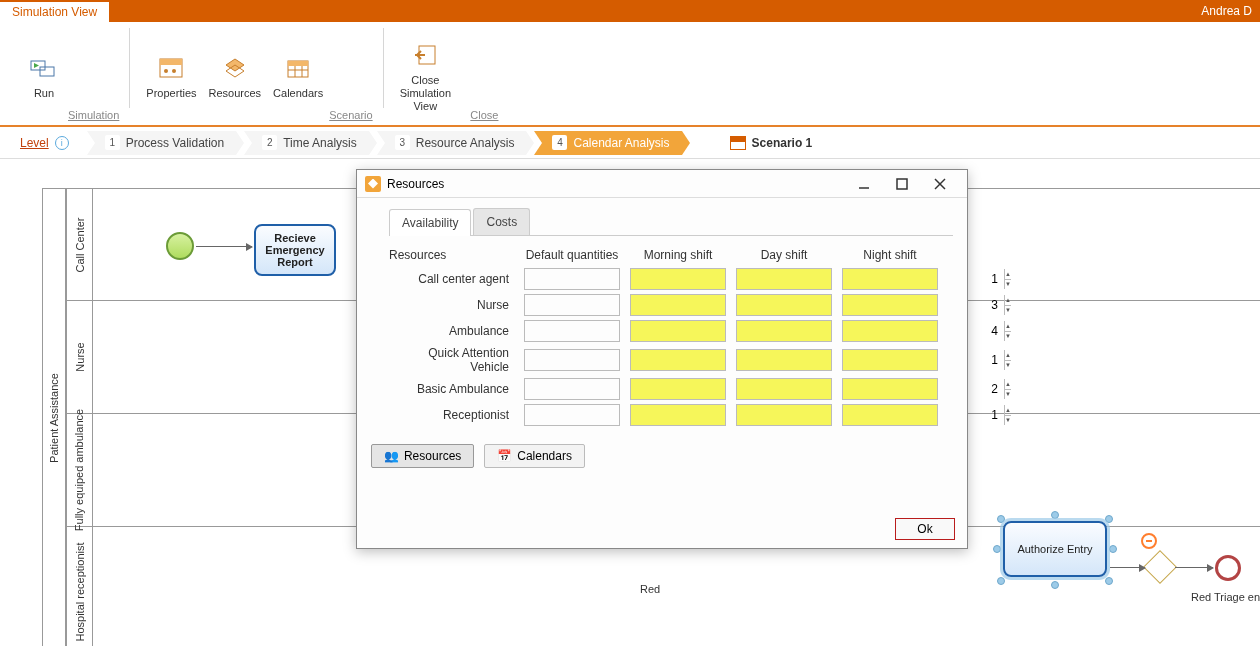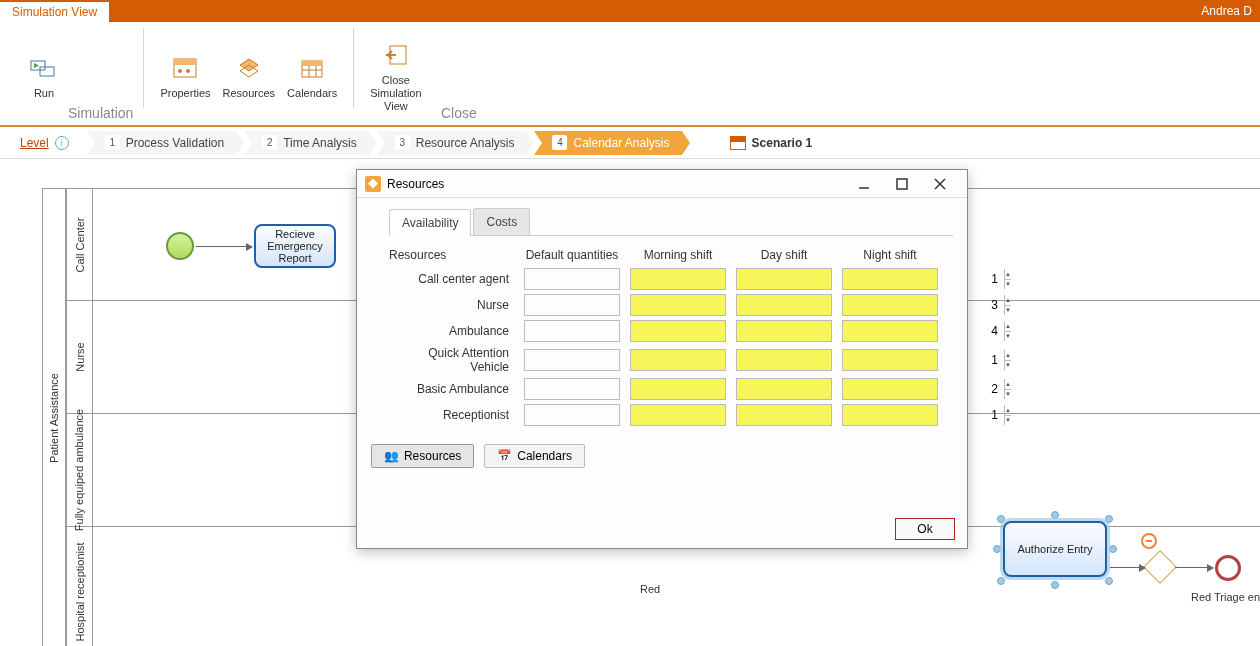--- a/index.html
+++ b/index.html
@@ -7,21 +7,21 @@
 .titlebar{background:#d55c00;height:22px;display:flex;align-items:center;justify-content:space-between;color:#fff;}
 .titlebar-tab{background:#fff;color:#d55c00;border-top:2px solid #d55c00;height:22px;display:inline-flex;align-items:center;padding:0 12px;font-size:12px;}
 .titlebar-user{padding:0 8px;font-size:12px;}
 .ribbon{background:#fff;height:105px;border-bottom:2px solid #e6822a;display:flex;padding:6px 10px 0 10px;}
 .ribbon-group{display:flex;flex-direction:row;align-items:center;padding:0 10px;}
 .ribbon-group-sep{border-right:1px solid #d6d6d6;height:80px;align-self:flex-start;}
 .ribbon-items{display:flex;}
 .ribbon-btn{display:flex;flex-direction:column;align-items:center;justify-content:flex-start;min-width:48px;padding:2px 6px;cursor:pointer;}
 .ribbon-btn .ico{width:30px;height:30px;display:flex;align-items:center;justify-content:center;margin-bottom:4px;}
 .ribbon-btn .lbl{font-size:11px;color:#333;text-align:center;line-height:13px;}
-.ribbon-group-label{font-size:14px;color:#888;margin-top:auto;padding:2px 0 4px 0;text-align:center;width:100%;}
+.ribbon-group-label{font-size:11px;color:#888;margin-top:auto;padding:2px 0 4px 0;text-align:center;width:100%;text-decoration:underline;}
 .caret-down{font-size:8px;color:#555;margin-top:-2px;}
 .levelbar{height:32px;background:#fff;border-bottom:1px solid #ddd;display:flex;align-items:center;padding:0 20px;}
 .level-label{color:#c2410c;margin-right:6px;text-decoration:underline;}
 .info-ico{width:14px;height:14px;border:1px solid #5aa9dd;border-radius:50%;color:#5aa9dd;font-size:9px;display:inline-flex;align-items:center;justify-content:center;margin-right:18px;}
 .chev{display:inline-flex;align-items:center;height:24px;padding:0 12px 0 18px;background:#f5f5f5;color:#444;position:relative;margin-right:8px;cursor:pointer;}
 .chev::before{content:"";position:absolute;left:0;top:0;border-top:12px solid transparent;border-bottom:12px solid transparent;border-left:8px solid #fff;}
 .chev::after{content:"";position:absolute;right:-8px;top:0;border-top:12px solid transparent;border-bottom:12px solid transparent;border-left:8px solid #f5f5f5;}
 .chev.active{background:#f2a53a;color:#fff;}
 .chev.active::after{border-left-color:#f2a53a;}
 .chev .num{display:inline-flex;width:15px;height:15px;background:#fff;color:#555;border-radius:2px;align-items:center;justify-content:center;font-size:10px;margin-right:6px;}
@@ -129,20 +129,21 @@
               <rect x="2" y="4" width="20" height="16" fill="none" stroke="#c77f2d"></rect>
               <rect x="2" y="4" width="20" height="5" fill="#f3b76a"></rect>
               <line x1="2" y1="13" x2="22" y2="13" stroke="#c77f2d"></line>
               <line x1="9" y1="9" x2="9" y2="20" stroke="#c77f2d"></line>
               <line x1="16" y1="9" x2="16" y2="20" stroke="#c77f2d"></line>
             </svg>
           </div>
         <div class="lbl">Calendars</div>
       </div>
     </div>
+    <div class="ribbon-group-label">Scenario</div>
   </div>
   <div class="ribbon-group-sep"></div>
   <div class="ribbon-group">
     <div class="ribbon-items">
       <div class="ribbon-btn">
         <div class="ico">
             <svg width="24" height="22">
               <rect x="6" y="2" width="16" height="18" fill="none" stroke="#c77f2d"></rect>
               <line x1="2" y1="11" x2="12" y2="11" stroke="#c77f2d" stroke-width="2"></line>
               <polyline points="8,7 4,11 8,15" fill="none" stroke="#c77f2d" stroke-width="2"></polyline>
@@ -187,21 +188,21 @@
       <span>Patient Assistance</span>
     </div>
 
   <div class="lane" style="top:29px;height:113px;">
     <div class="lane-label">
         <span>Call Center</span>
       </div>
     <div class="lane-body">
       <div class="start-ev" style="left:73px;top:43px;"></div>
       <div class="arrow-seq" style="left:103px;top:57px;width:56px;"></div>
-      <div class="task-box" style="left:161px;top:35px;width:82px;height:44px;">Recieve Emergency Report</div>
+      <div class="task-box" style="left:161px;top:35px;width:82px;height:52px;font-weight:bold;">Recieve Emergency Report</div>
     </div>
   </div>
   <div class="lane" style="top:142px;height:113px;border-top:none;">
     <div class="lane-label">
         <span>Nurse</span>
       </div>
   </div>
   <div class="lane" style="top:255px;height:113px;border-top:none;">
     <div class="lane-label">
         <span>Fully equiped ambulance</span>

